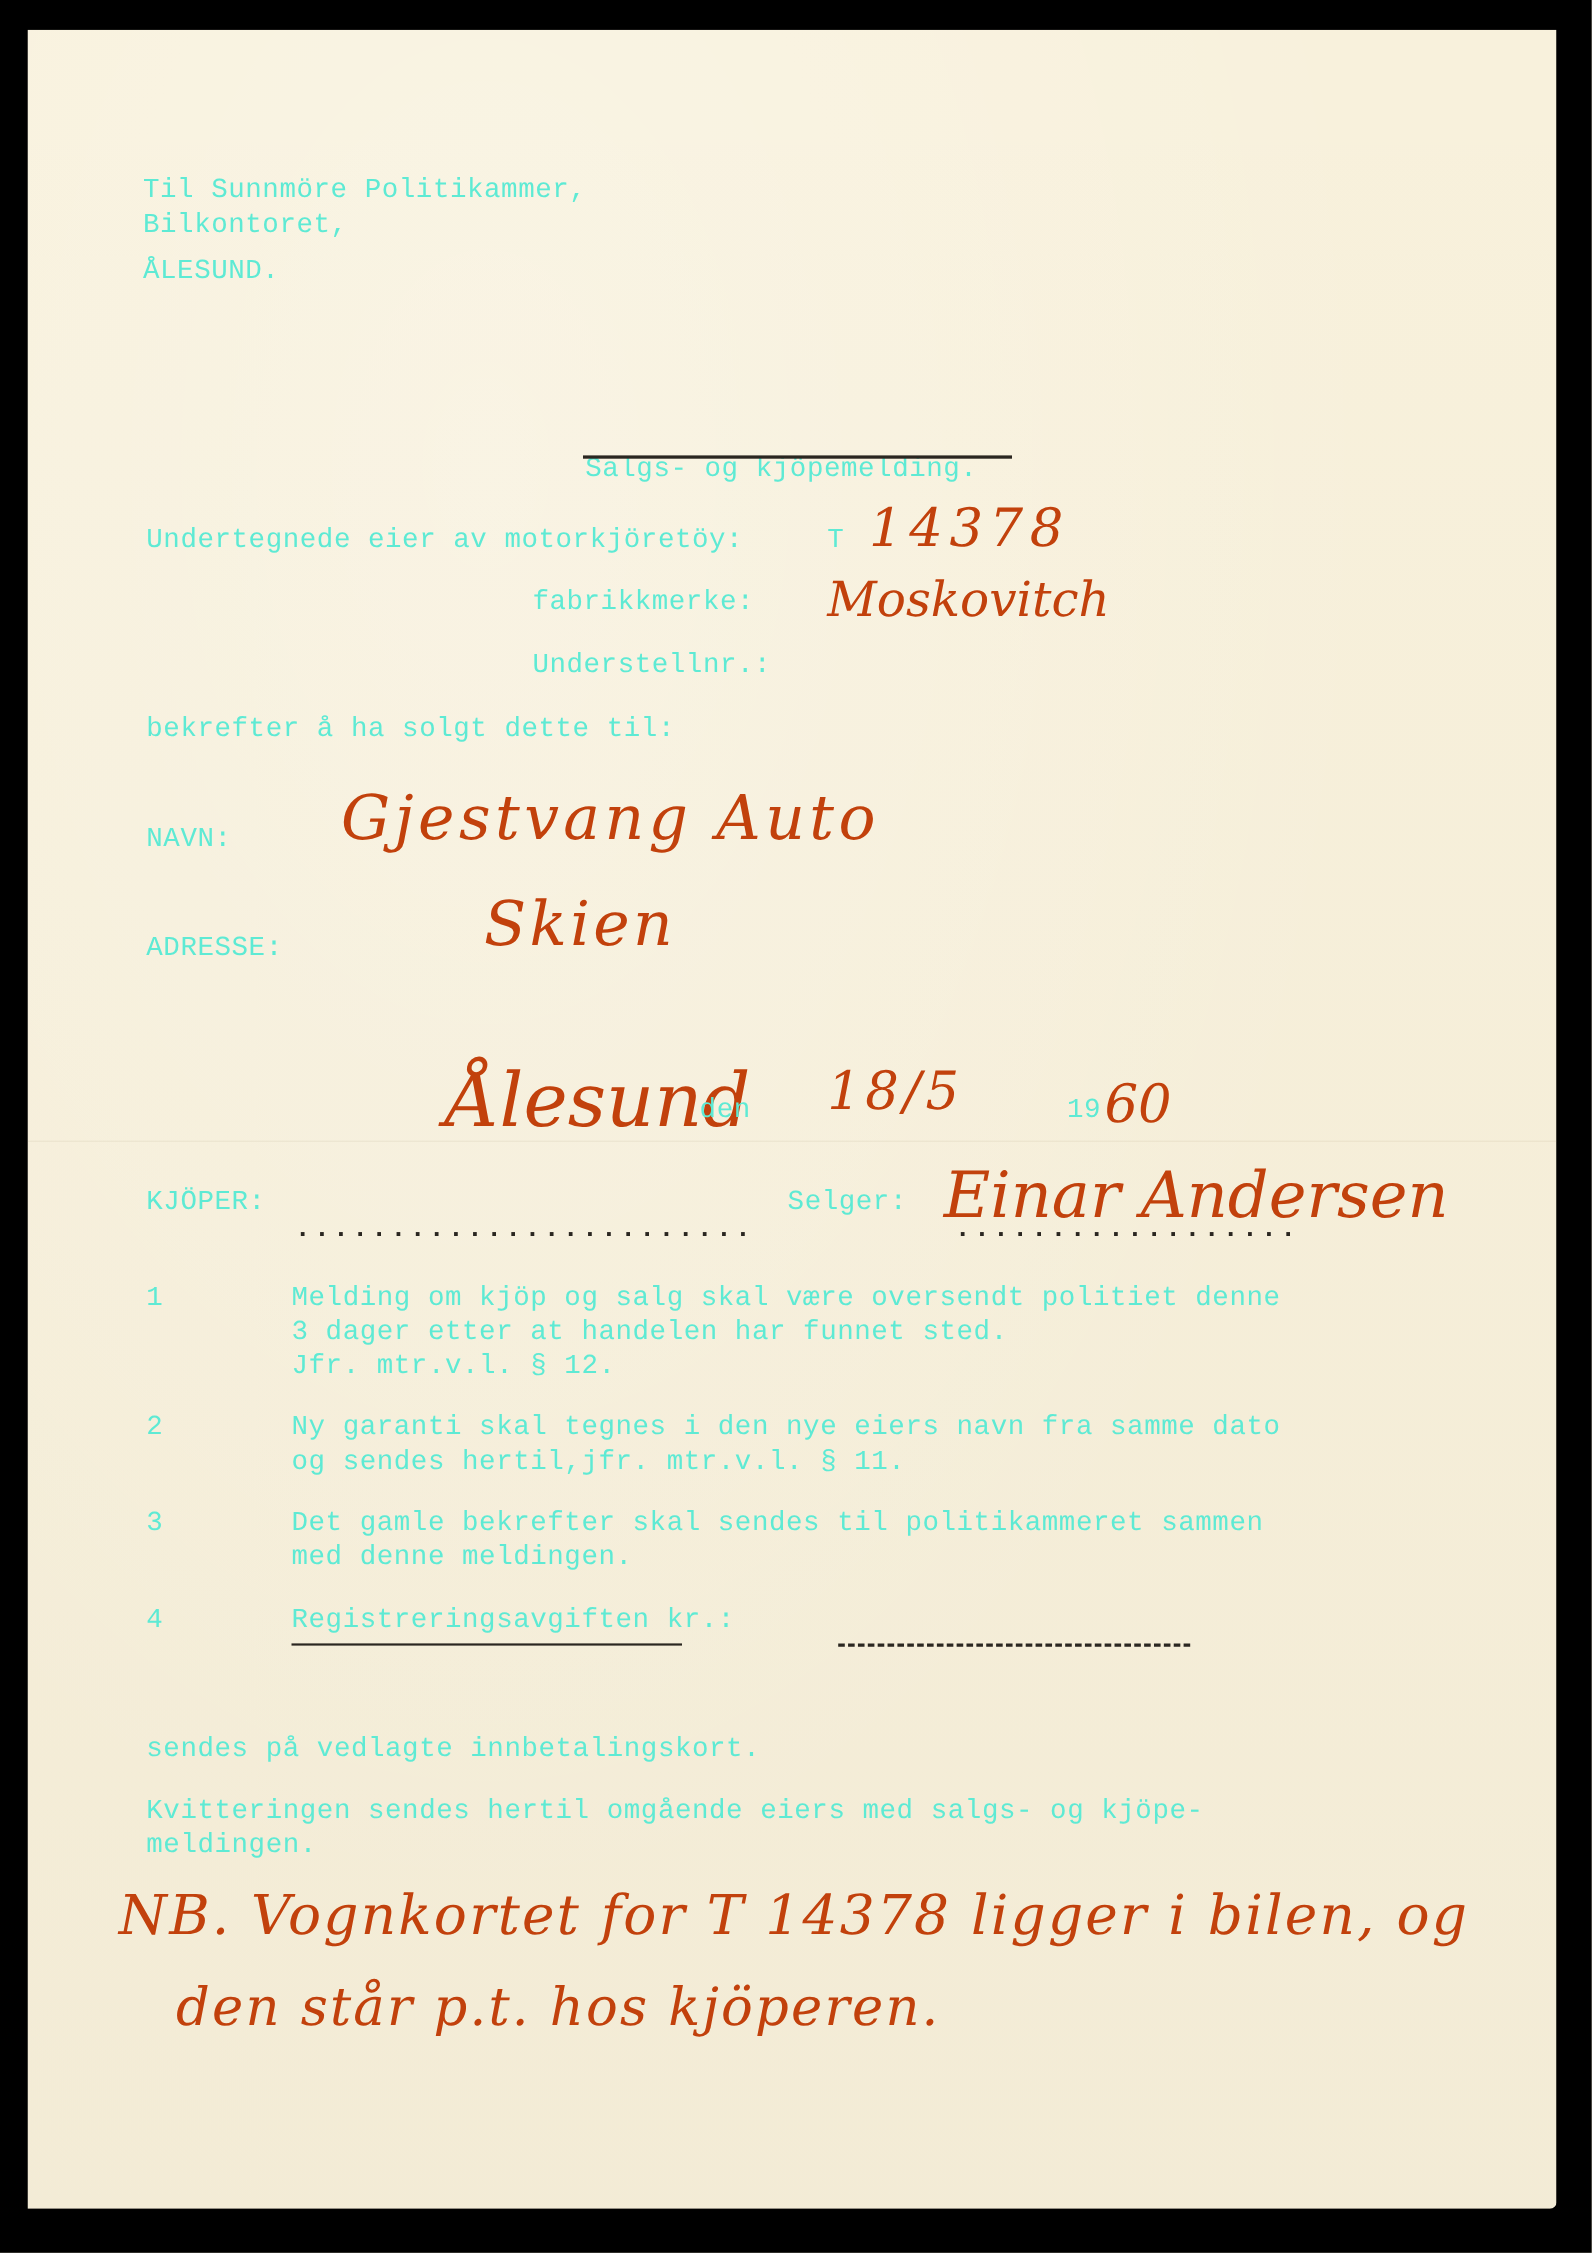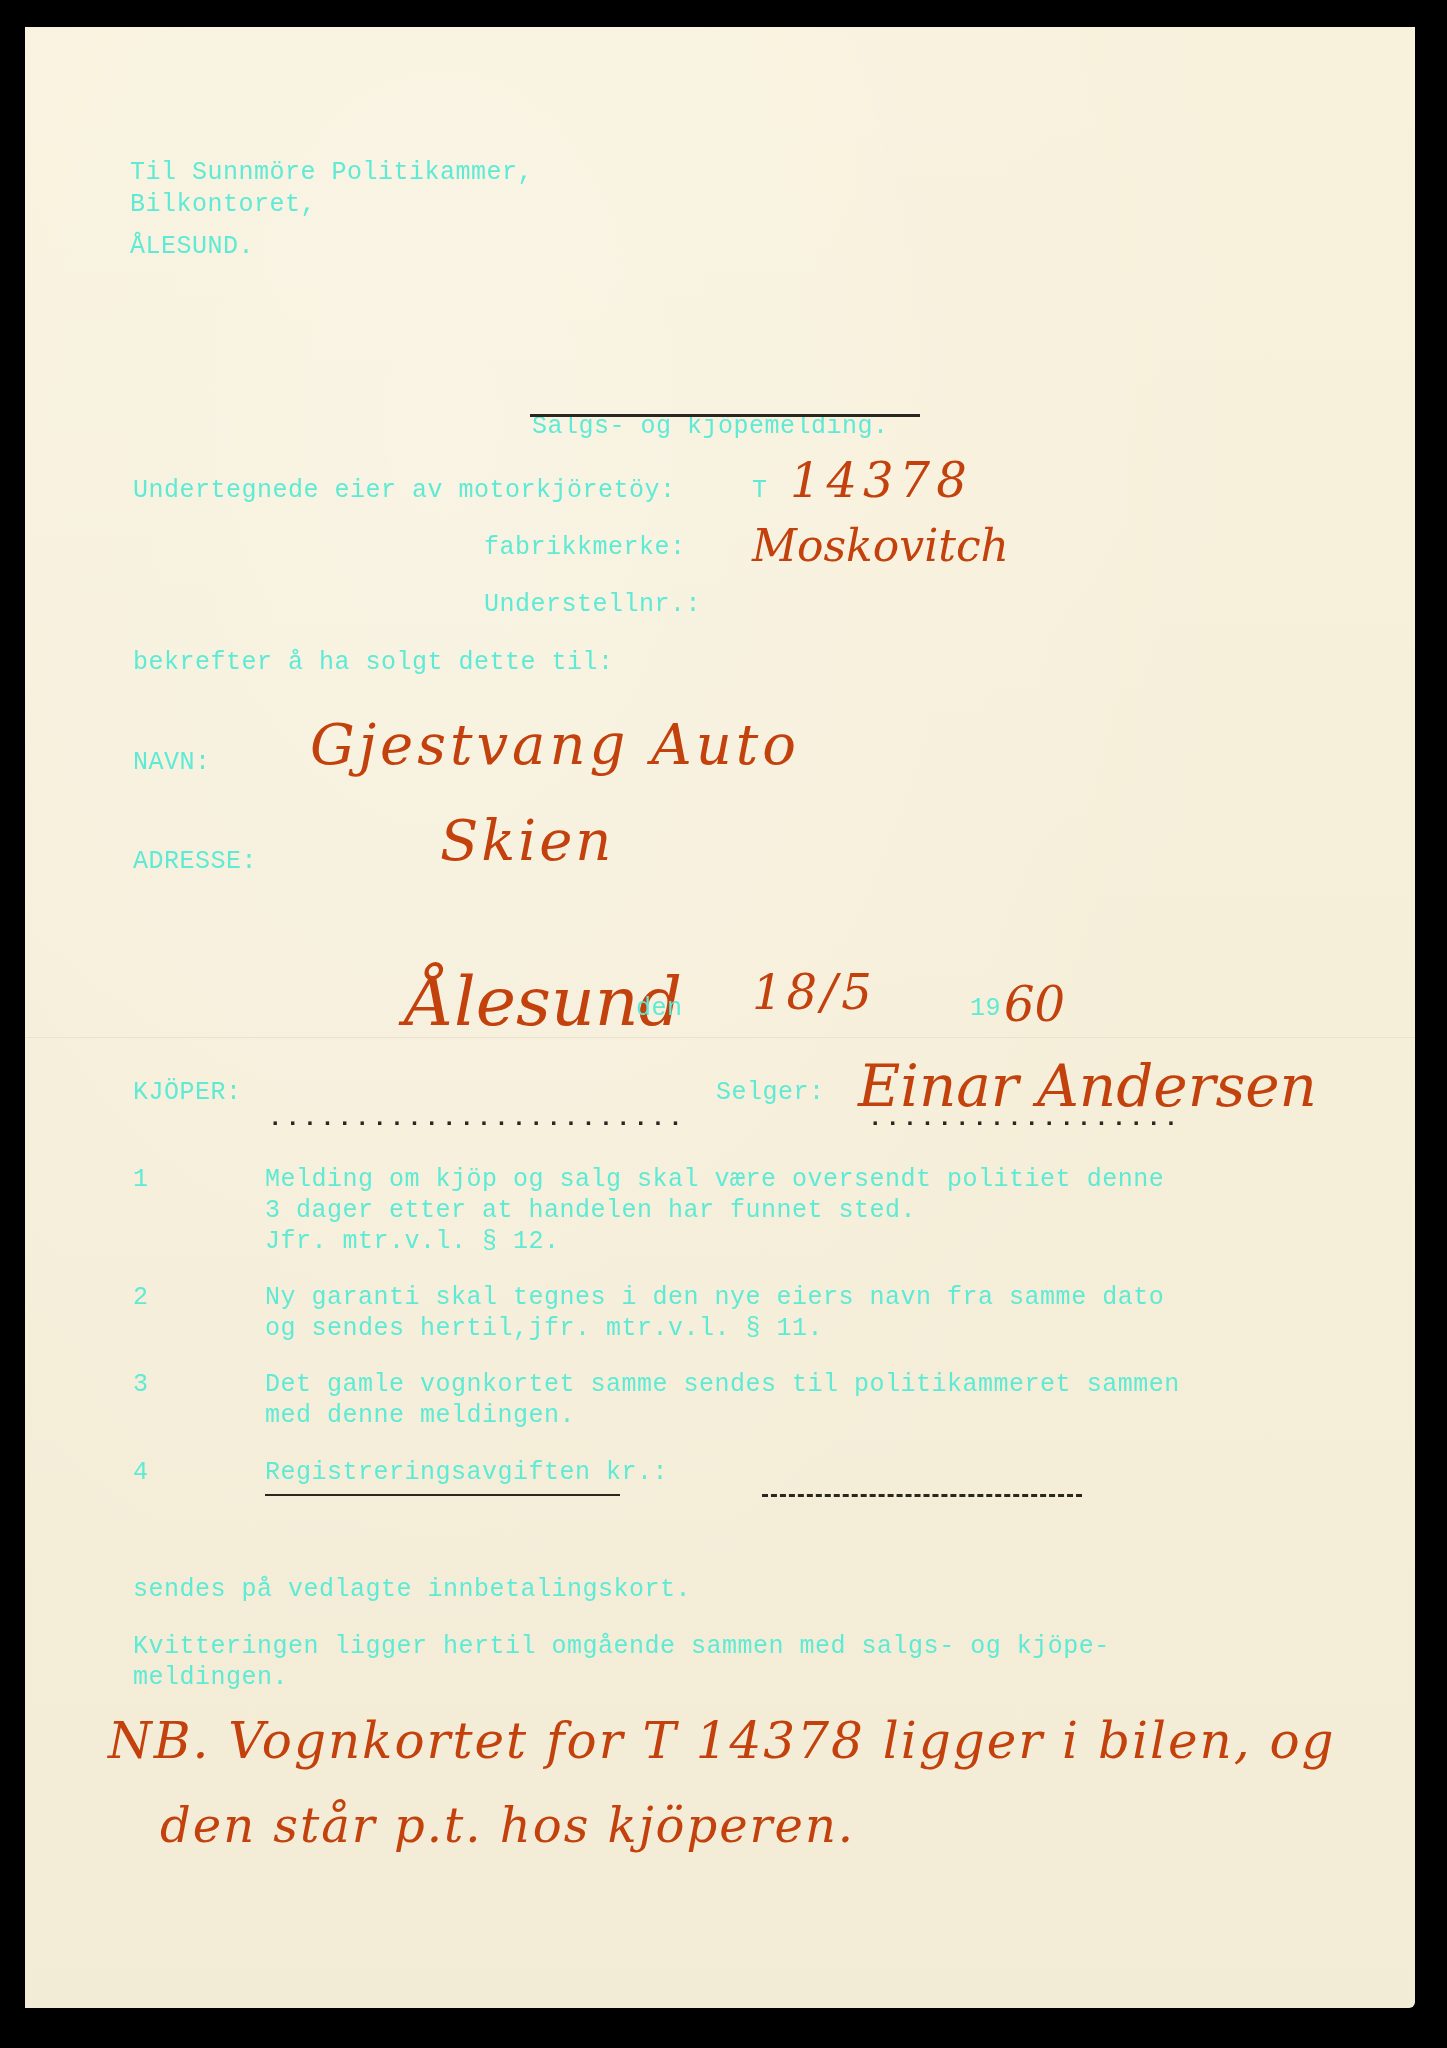--- a/index.html
+++ b/index.html
@@ -80,26 +80,26 @@
 <div class="tw" style="left:133px;top:1165px;">1</div>
 <div class="tw" style="left:265px;top:1165px;">Melding om kjöp og salg skal være oversendt politiet denne</div>
 <div class="tw" style="left:265px;top:1196px;">3 dager etter at handelen har funnet sted.</div>
 <div class="tw" style="left:265px;top:1227px;">Jfr. mtr.v.l. § 12.</div>
 
 <div class="tw" style="left:133px;top:1283px;">2</div>
 <div class="tw" style="left:265px;top:1283px;">Ny garanti skal tegnes i den nye eiers navn fra samme dato</div>
 <div class="tw" style="left:265px;top:1314px;">og sendes hertil,jfr. mtr.v.l. § 11.</div>
 
 <div class="tw" style="left:133px;top:1370px;">3</div>
-<div class="tw" style="left:265px;top:1370px;">Det gamle vognkortet samme sendes til politikammeret sammen</div>
+<div class="tw" style="left:265px;top:1370px;">Det gamle bekrefter skal sendes til politikammeret sammen</div>
 <div class="tw" style="left:265px;top:1401px;">med denne meldingen.</div>
 
 <div class="tw" style="left:133px;top:1458px;">4</div>
 <div class="tw" style="left:265px;top:1458px;">Registreringsavgiften kr.:</div>
 <div class="uline" style="left:265px;top:1494px;width:355px;height:2px;"></div>
 <div class="dash" style="left:762px;top:1494px;width:320px;"></div>
 
 <div class="tw" style="left:133px;top:1575px;">sendes på vedlagte innbetalingskort.</div>
-<div class="tw" style="left:133px;top:1632px;">Kvitteringen ligger hertil omgående sammen med salgs- og kjöpe-</div>
+<div class="tw" style="left:133px;top:1632px;">Kvitteringen sendes hertil omgående eiers med salgs- og kjöpe-</div>
 <div class="tw" style="left:133px;top:1663px;">meldingen.</div>
 
 <div class="hw" style="left:108px;top:1712px;font-size:50px;letter-spacing:2px;">NB. Vognkortet for T 14378 ligger i bilen, og</div>
 <div class="hw" style="left:160px;top:1797px;font-size:48px;letter-spacing:2px;">den står p.t. hos kjöperen.</div>
 
 </body></html>

